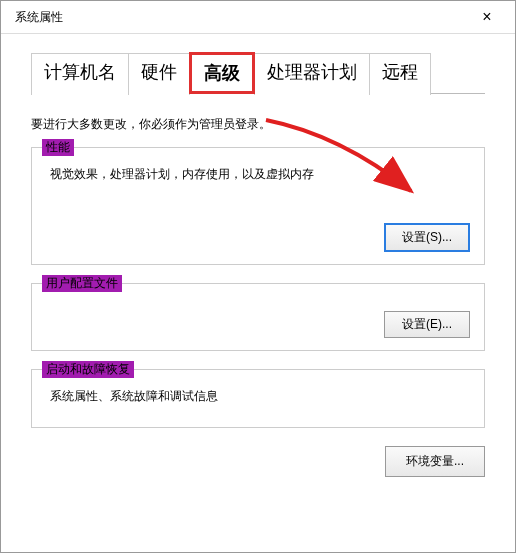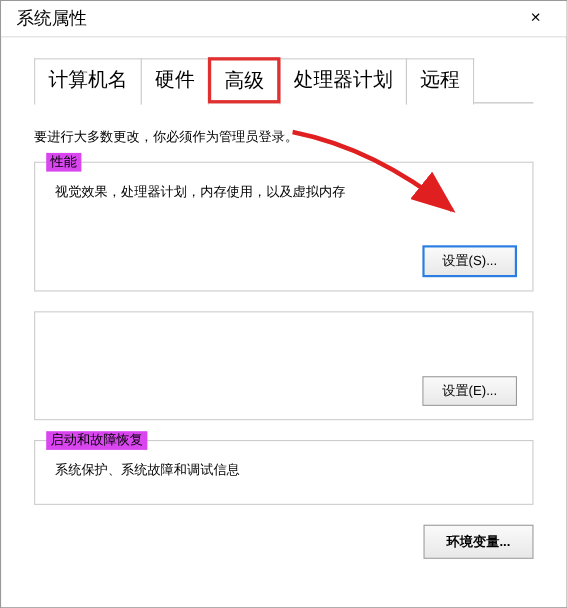--- a/index.html
+++ b/index.html
@@ -23,21 +23,21 @@
     }
     .titlebar {
       height: 32px;
       display: flex;
       align-items: center;
       justify-content: space-between;
       padding: 0 8px 0 14px;
       background: #fff;
     }
     .title {
-      font-size: 16px;
+      font-size: 12px;
     }
     .close-btn {
       width: 40px;
       height: 28px;
       display: flex;
       align-items: center;
       justify-content: center;
       font-size: 16px;
       font-weight: 300;
       cursor: pointer;
@@ -58,21 +58,21 @@
       background: #fff;
       margin-right: -1px;
       cursor: pointer;
       position: relative;
       top: 1px;
       z-index: 1;
     }
     .tab.active {
       border: 3px solid #e03030;
       border-bottom: 3px solid #e03030;
-      font-weight: normal;
+      font-weight: bold;
       z-index: 3;
       top: 0;
     }
     .tabline {
       position: absolute;
       left: 30px;
       right: 30px;
       bottom: 0;
       border-bottom: 1px solid #bbb;
       z-index: 0;
@@ -87,36 +87,36 @@
     .group {
       border: 1px solid #ccc;
       position: relative;
       margin-bottom: 18px;
       padding: 14px 14px 12px 18px;
     }
     .group-label {
       position: absolute;
       top: -9px;
       left: 10px;
-      background: #d946ef;
+      background: #a21caf;
       padding: 0 4px;
       font-size: 12px;
     }
     .group-desc {
       font-size: 12px;
       margin-bottom: 10px;
       margin-top: 4px;
     }
     .group-btn-row {
       display: flex;
       justify-content: flex-end;
       margin-top: 40px;
     }
     .group.short .group-btn-row {
-      margin-top: 44px;
+      margin-top: 13px;
     }
     .btn {
       min-width: 86px;
       padding: 4px 14px;
       font-size: 12px;
       border: 1px solid #999;
       background: linear-gradient(#fafafa, #e8e8e8);
       cursor: pointer;
     }
     .btn.highlight {
@@ -124,21 +124,20 @@
     }
     .bottom-btn-row {
       display: flex;
       justify-content: flex-end;
       padding-right: 30px;
       margin-top: 8px;
     }
     .bottom-btn-row .btn {
       min-width: 100px;
       padding: 6px 18px;
-      font-weight: bold;
     }
     .arrow-svg {
       position: absolute;
       top: 114px;
       left: 260px;
       width: 180px;
       height: 100px;
       pointer-events: none;
       z-index: 10;
     }
@@ -168,28 +167,29 @@
 
     <div class="group">
       <span class="group-label">性能</span>
       <div class="group-desc">视觉效果，处理器计划，内存使用，以及虚拟内存</div>
       <div class="group-btn-row">
         <button class="btn highlight">设置(S)...</button>
       </div>
     </div>
 
     <div class="group short">
+      <span class="group-label">用户配置文件</span>
       <div class="group-btn-row">
         <button class="btn">设置(E)...</button>
       </div>
     </div>
 
     <div class="group short">
       <span class="group-label">启动和故障恢复</span>
-      <div class="group-desc">系统保护、系统故障和调试信息</div>
+      <div class="group-desc">系统属性、系统故障和调试信息</div>
     </div>
   </div>
 
   <div class="bottom-btn-row">
     <button class="btn">环境变量...</button>
   </div>
 
   <svg class="arrow-svg" viewBox="0 0 180 100">
     <defs>
       <marker id="arrowhead" markerWidth="10" markerHeight="8" refX="9" refY="4" orient="auto">

